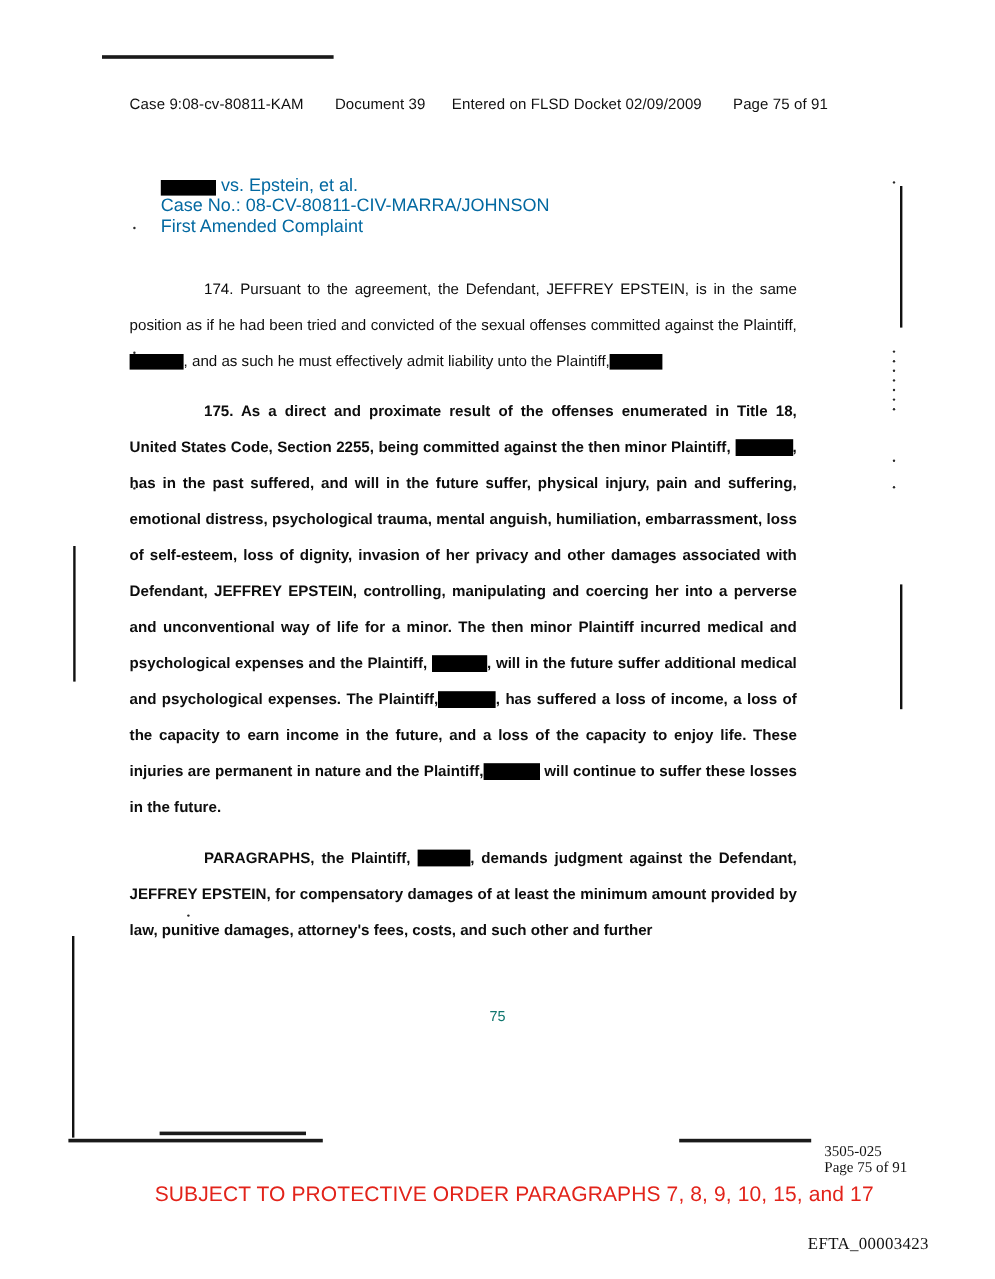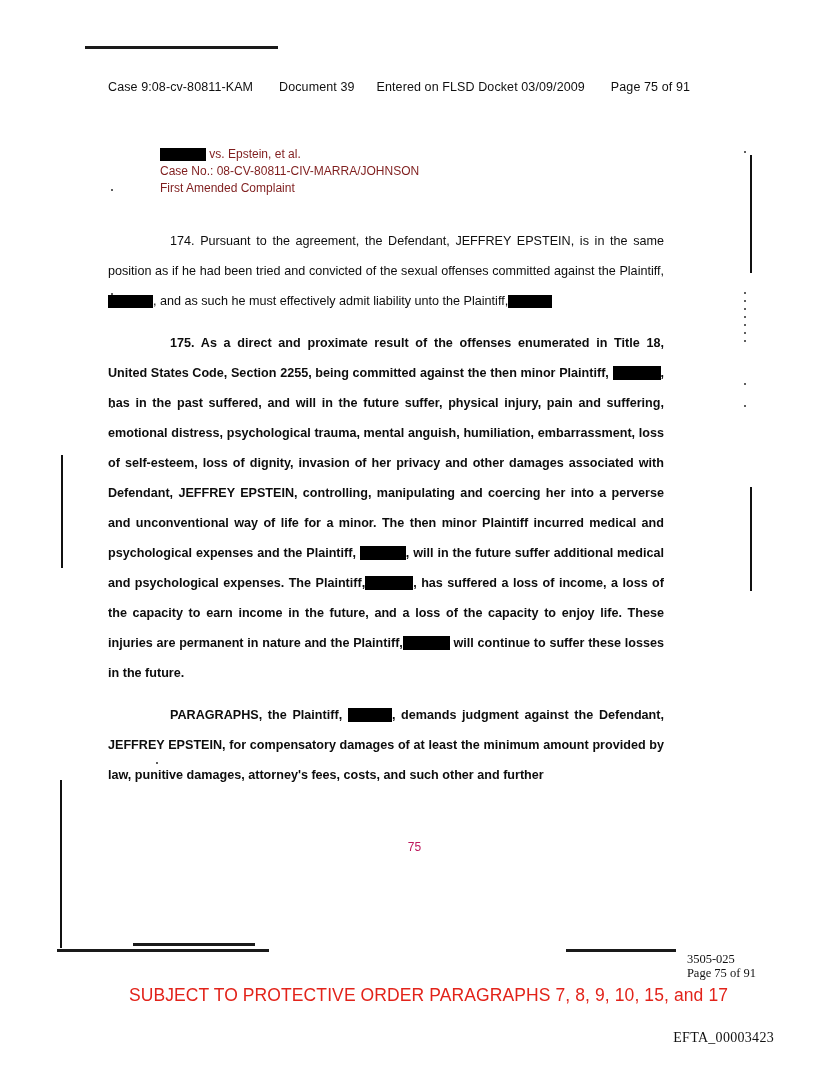--- a/index.html
+++ b/index.html
@@ -48,25 +48,25 @@
     white-space: nowrap;
     color: #101010;
   }
   .case-header span { display: inline-block; }
   .ch-gap-1 { width: 26px; }
   .ch-gap-2 { width: 22px; }
   .ch-gap-3 { width: 26px; }
 
   .caption-block {
     position: absolute;
-    left: 160px;
+    left: 134px;
     top: 146px;
-    font-size: 12px;
+    font-size: 15px;
     line-height: 17px;
-    color: #7f1d1d;
+    color: #0369a1;
   }
   .caption-line { white-space: nowrap; }
 
   .redact {
     display: inline-block;
     background: #000000;
     vertical-align: text-bottom;
     height: 13px;
   }
   .redact.tall { height: 14px; }
@@ -91,21 +91,21 @@
   }
   .para + .para { margin-top: 12px; font-weight: bold; }
 
   .page-number {
     position: absolute;
     left: 0;
     top: 840px;
     width: 829px;
     text-align: center;
     font-size: 12px;
-    color: #be185d;
+    color: #0f766e;
   }
 
   .footer-rule-left {
     position: absolute;
     left: 57px;
     top: 949px;
     width: 212px;
     height: 3px;
     background: #1a1a1a;
   }
@@ -189,21 +189,21 @@
   <div class="speckle" style="left:744px; top:383px;"></div>
   <div class="speckle" style="left:744px; top:405px;"></div>
   <div class="speckle" style="left:111px; top:189px;"></div>
   <div class="speckle" style="left:111px; top:293px;"></div>
   <div class="speckle" style="left:111px; top:406px;"></div>
   <div class="speckle" style="left:156px; top:762px;"></div>
 
   <div class="header-rule"></div>
 
   <div class="case-header">
-    <span>Case 9:08-cv-80811-KAM</span><span class="ch-gap-1"></span><span>Document 39</span><span class="ch-gap-2"></span><span>Entered on FLSD Docket 03/09/2009</span><span class="ch-gap-3"></span><span>Page 75 of 91</span>
+    <span>Case 9:08-cv-80811-KAM</span><span class="ch-gap-1"></span><span>Document 39</span><span class="ch-gap-2"></span><span>Entered on FLSD Docket 02/09/2009</span><span class="ch-gap-3"></span><span>Page 75 of 91</span>
   </div>
 
   <div class="caption-block">
     <div class="caption-line">
       <span class="redact" style="width:46px;"></span>
       <span>vs. Epstein, et al.</span>
     </div>
     <div class="caption-line">Case No.:  08-CV-80811-CIV-MARRA/JOHNSON</div>
     <div class="caption-line">First Amended Complaint</div>
   </div>

